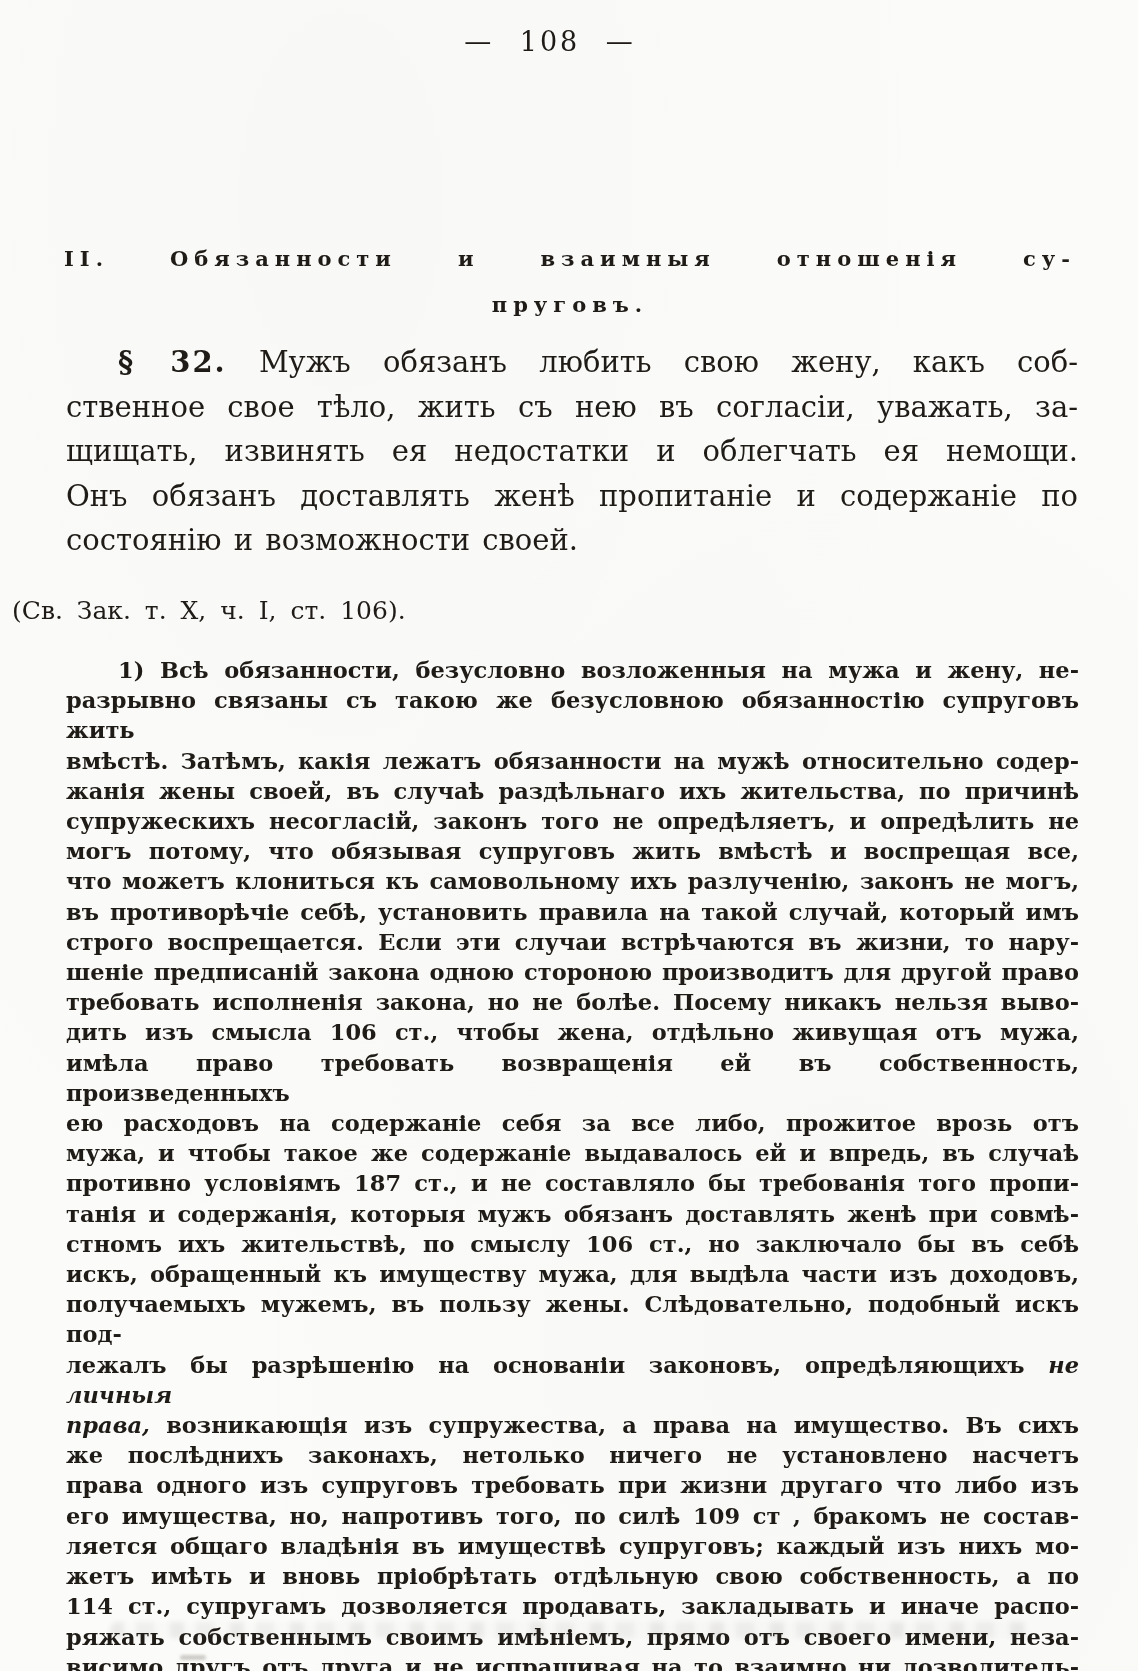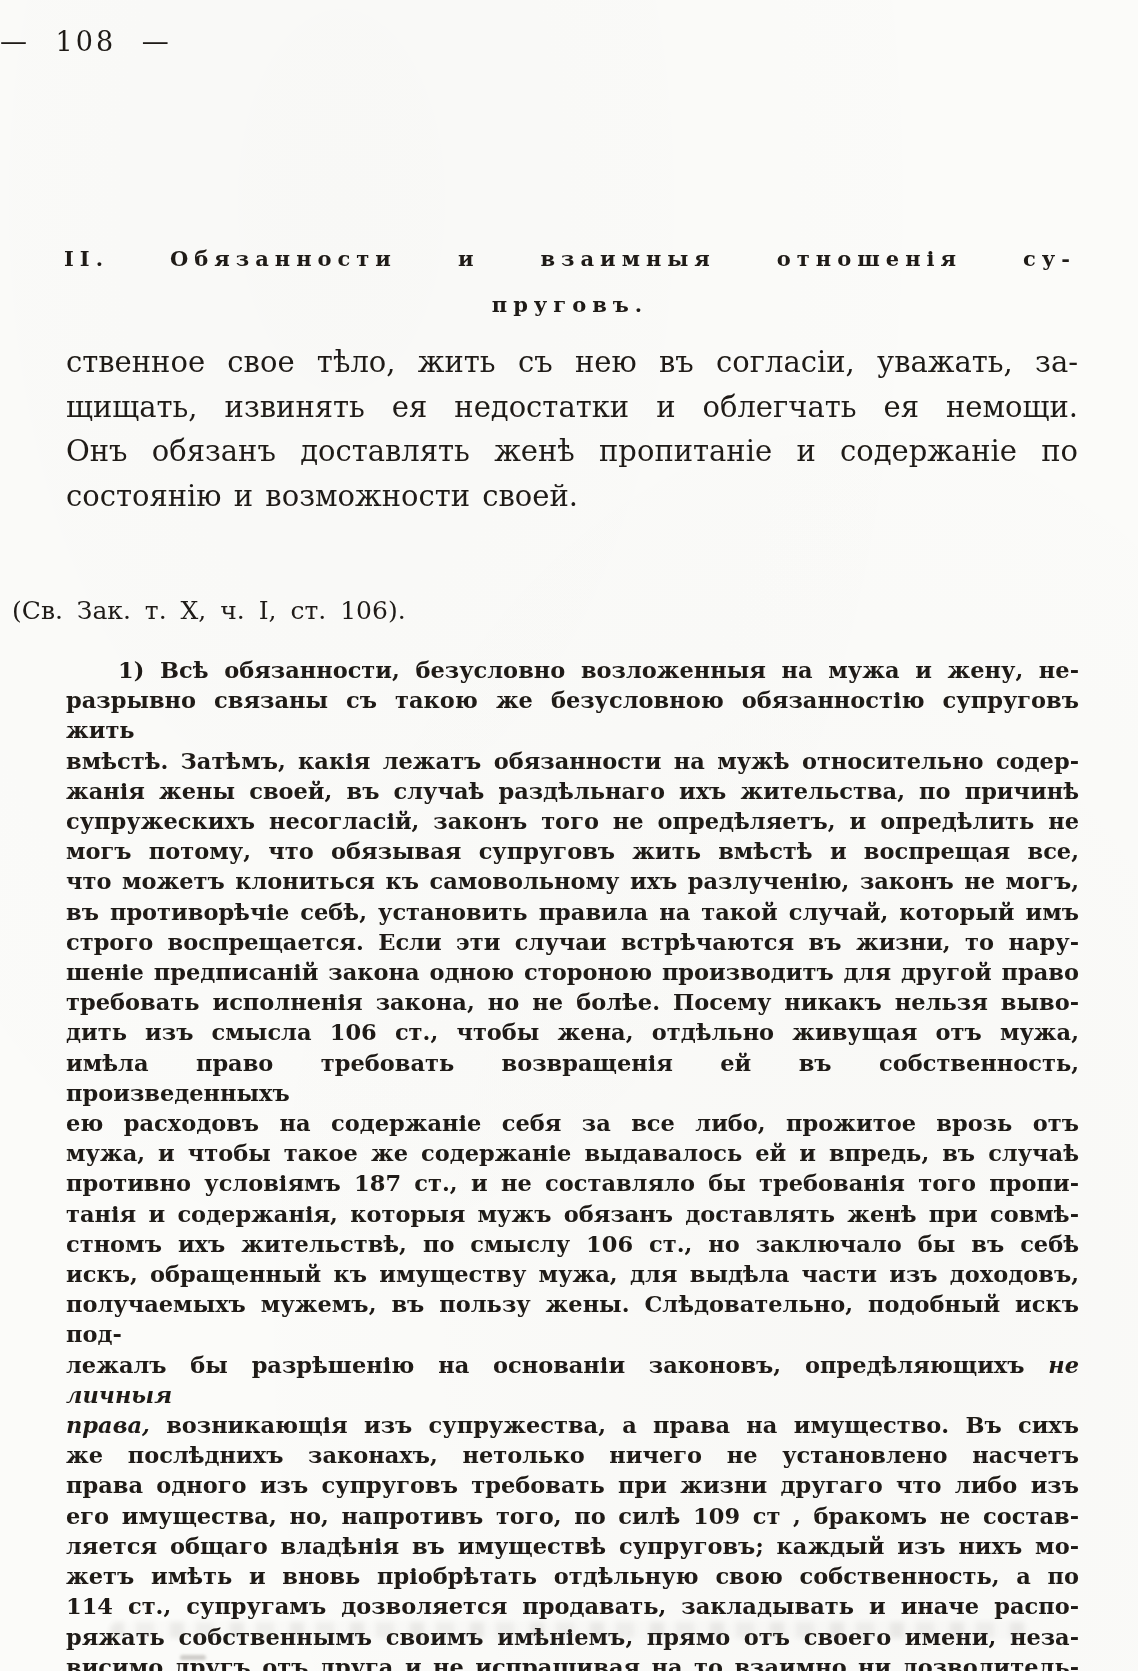--- a/index.html
+++ b/index.html
@@ -34,21 +34,21 @@
   }
   .line.short{text-align-last:left;-moz-text-align-last:left;}
   .line.center{text-align:left;text-align-last:center;-moz-text-align-last:center;}
   .line.indent{text-indent:52px;}
   .it{font-style:italic;}
   .bd{font-weight:bold;letter-spacing:2px;}
 
   
   .pagenum{
     top:26px;left:0;width:1100px;
-    text-align:left;
+    text-align:center;
     font-size:27px;
     letter-spacing:3px;
     word-spacing:14px;
   }
 
   
   .heading{
     top:236px;left:64px;width:1012px;
     font-size:21px;
     font-weight:bold;
@@ -106,20 +106,21 @@
 <div class="scan-page">
 
   <div class="abs pagenum">— 108 —</div>
 
   <div class="abs heading">
       <div class="line"><span>II. Обязанности и взаимныя отношенія су-</span></div>
       <div class="line center"><span>пруговъ.</span></div>
     </div>
 
   <div class="abs statute">
+      <div class="line indent"><span class="bd">§ 32.</span><span> Мужъ обязанъ любить свою жену, какъ соб-</span></div>
       <div class="line"><span>ственное свое тѣло, жить съ нею въ согласіи, уважать, за-</span></div>
       <div class="line"><span>щищать, извинять ея недостатки и облегчать ея немощи.</span></div>
       <div class="line"><span>Онъ обязанъ доставлять женѣ пропитаніе и содержаніе по</span></div>
       <div class="line short"><span>состоянію и возможности своей.</span></div>
     </div>
 
   <div class="abs citation">(Св. Зак. т. X, ч. I, ст. 106).</div>
 
   <div class="abs commentary">
       <div class="line indent"><span>1) Всѣ обязанности, безусловно возложенныя на мужа и жену, не-</span></div>

